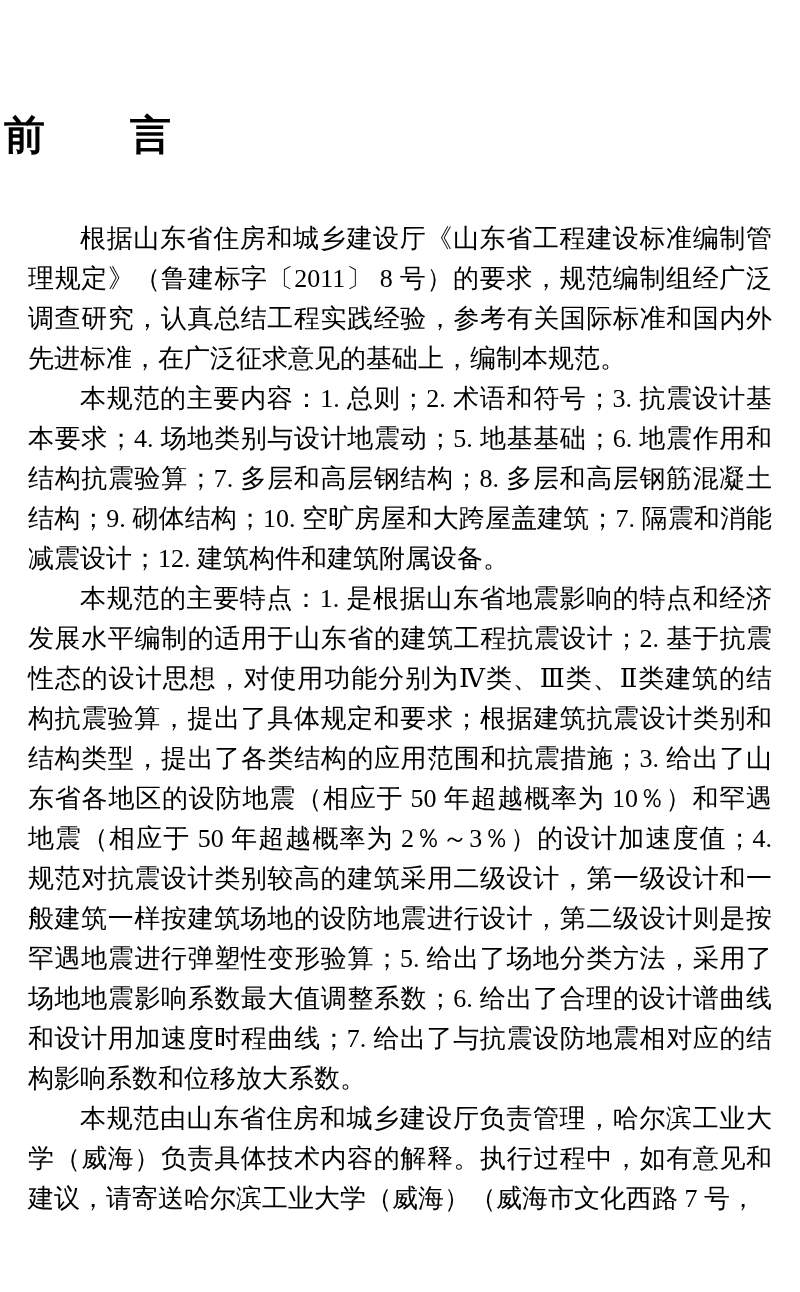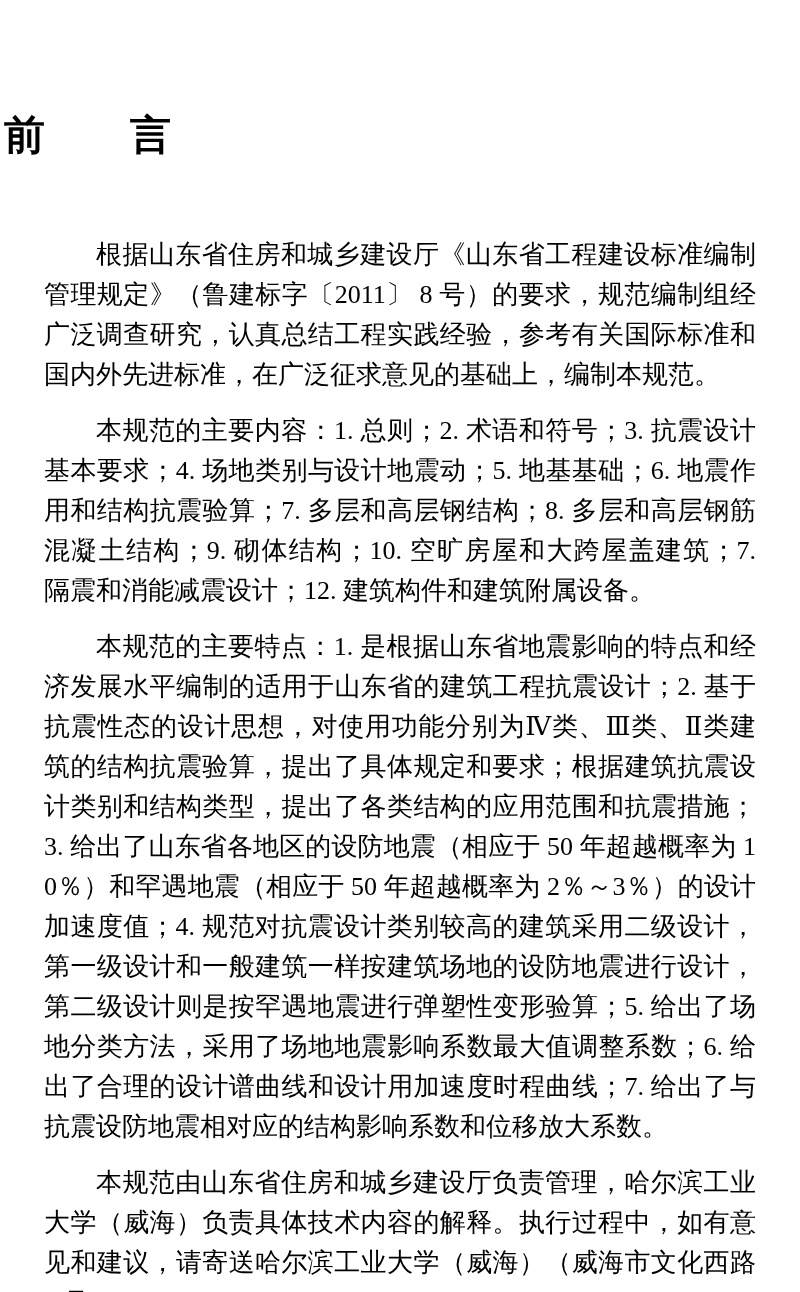--- a/index.html
+++ b/index.html
@@ -29,35 +29,35 @@
     letter-spacing: 1px;
     white-space: pre;
   }
   .content {
     position: absolute;
     top: 219px;
     left: 28px;
     width: 744px;
   }
   .content p {
-    margin: 16px;
+    margin: 0;
     padding: 0;
     font-size: 26px;
     line-height: 40px;
     text-align: justify;
     text-justify: inter-ideograph;
     text-indent: 2em;
     word-break: break-all;
   }
 </style>
 </head>
 <body>
 
 <div class="page">
   <h1 class="doc-title">前　　言</h1>
 
   <div class="content">
     <p>根据山东省住房和城乡建设厅《山东省工程建设标准编制管理规定》（鲁建标字〔2011〕 8 号）的要求，规范编制组经广泛调查研究，认真总结工程实践经验，参考有关国际标准和国内外先进标准，在广泛征求意见的基础上，编制本规范。</p>
     <p>本规范的主要内容：1. 总则；2. 术语和符号；3. 抗震设计基本要求；4. 场地类别与设计地震动；5. 地基基础；6. 地震作用和结构抗震验算；7. 多层和高层钢结构；8. 多层和高层钢筋混凝土结构；9. 砌体结构；10. 空旷房屋和大跨屋盖建筑；7. 隔震和消能减震设计；12. 建筑构件和建筑附属设备。</p>
     <p>本规范的主要特点：1. 是根据山东省地震影响的特点和经济发展水平编制的适用于山东省的建筑工程抗震设计；2. 基于抗震性态的设计思想，对使用功能分别为Ⅳ类、Ⅲ类、Ⅱ类建筑的结构抗震验算，提出了具体规定和要求；根据建筑抗震设计类别和结构类型，提出了各类结构的应用范围和抗震措施；3. 给出了山东省各地区的设防地震（相应于 50 年超越概率为 10％）和罕遇地震（相应于 50 年超越概率为 2％～3％）的设计加速度值；4. 规范对抗震设计类别较高的建筑采用二级设计，第一级设计和一般建筑一样按建筑场地的设防地震进行设计，第二级设计则是按罕遇地震进行弹塑性变形验算；5. 给出了场地分类方法，采用了场地地震影响系数最大值调整系数；6. 给出了合理的设计谱曲线和设计用加速度时程曲线；7. 给出了与抗震设防地震相对应的结构影响系数和位移放大系数。</p>
-    <p>本规范由山东省住房和城乡建设厅负责管理，哈尔滨工业大学（威海）负责具体技术内容的解释。执行过程中，如有意见和建议，请寄送哈尔滨工业大学（威海）（威海市文化西路 9 号，</p>
+    <p>本规范由山东省住房和城乡建设厅负责管理，哈尔滨工业大学（威海）负责具体技术内容的解释。执行过程中，如有意见和建议，请寄送哈尔滨工业大学（威海）（威海市文化西路 7 号，</p>
   </div>
 </div>
 
 </body></html>

